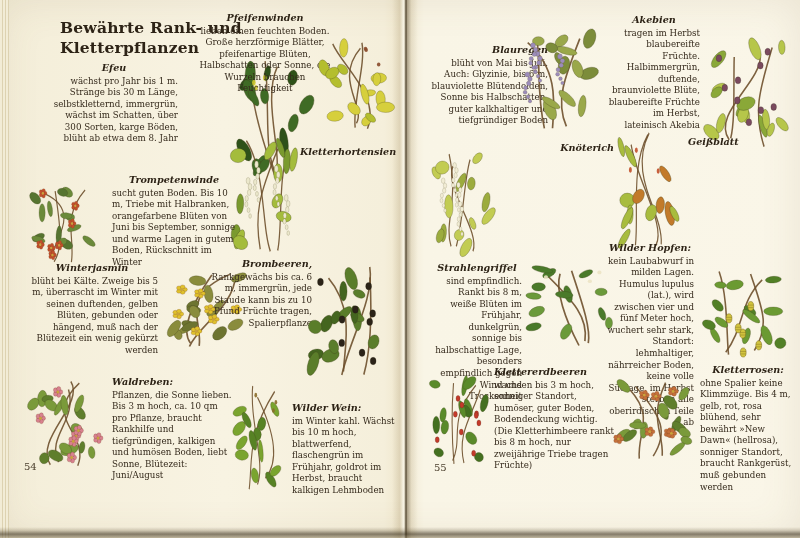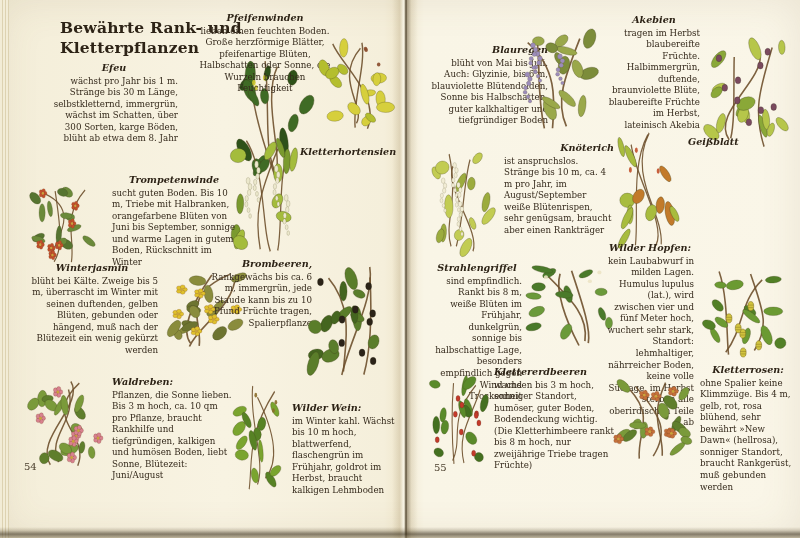--- a/index.html
+++ b/index.html
@@ -509,21 +509,20 @@
           <circle cx="72.07516839029267" cy="13.414590639295056" r="3" fill="#7a4a5e" stroke="#26200f" stroke-width="0.45" stroke-opacity="0.5"></circle>
           <circle cx="20.186716695316136" cy="18.827231189934537" r="3" fill="#7a4a5e" stroke="#26200f" stroke-width="0.45" stroke-opacity="0.5"></circle>
           <circle cx="52.03940719831735" cy="73.08389300829731" r="3" fill="#7a4a5e" stroke="#26200f" stroke-width="0.45" stroke-opacity="0.5"></circle>
           <circle cx="64.22291883733124" cy="25.023404819658026" r="3" fill="#7a4a5e" stroke="#26200f" stroke-width="0.45" stroke-opacity="0.5"></circle>
           <circle cx="78.39539291104302" cy="60.11157420813106" r="3" fill="#7a4a5e" stroke="#26200f" stroke-width="0.45" stroke-opacity="0.5"></circle>
           <circle cx="40.44315731385723" cy="37.570804418064654" r="3" fill="#7a4a5e" stroke="#26200f" stroke-width="0.45" stroke-opacity="0.5"></circle>
         </svg>
       </div>
       <div class="entry" style="left: 504px; top: 142px; width: 110px; text-align: left;">
         <div class="ptitle" style="text-align: right;">Knöterich</div>
-        <div class="pbody">ist anspruchslos. Stränge bis 10 m, ca. 4 m pro Jahr, im August/September weiße Blütenrispen, sehr genügsam, braucht aber einen Rankträger</div>
       </div>
       <div class="illu" style="left: 426px; top: 146px; width: 76px; height: 118px;">
         <svg viewBox="0 0 100 100" preserveAspectRatio="none" style="width: 100%; height: 100%;">
           <path d="M 32.979379100725055 85.09744100039825 C 23.230839604511857 64.96247828006744, 43.705864790827036 47.09990382194519, 30.428703338839114 6.892130378400907" stroke="#6e502c" stroke-width="1.6" fill="none" opacity="0.9"></path>
           <path d="M 39.86643034033477 85.11156535474584 C 49.38435887917876 61.51991500519216, 49.6416529500857 30.51091622095555, 57.97295265831053 11.60664514056407" stroke="#6e502c" stroke-width="1.6" fill="none" opacity="0.9"></path>
           <path d="M 61.80442494340241 89.15624274872243 C 71.60343137569726 72.03214658307843, 24.11527547519654 35.746190678328276, 35.39040092844516 17.07691212417558" stroke="#6e502c" stroke-width="1.6" fill="none" opacity="0.9"></path>
           <ellipse cx="45.90631268545985" cy="30.796382158994675" rx="9.668643816374242" ry="3.9934671052265913" transform="rotate(130.67072488367558 45.90631268545985 30.796382158994675)" fill="#9cac3e" stroke="#41401c" stroke-width="0.5" stroke-opacity="0.55"></ellipse>
           <ellipse cx="82.35745261888951" cy="59.36287784203887" rx="10.495796747971326" ry="4.373135647550225" transform="rotate(324.46473618038 82.35745261888951 59.36287784203887)" fill="#c2cc52" stroke="#41401c" stroke-width="0.5" stroke-opacity="0.55"></ellipse>
           <ellipse cx="29.99438116978854" cy="51.16335294395685" rx="9.849451245507225" ry="5.565973327821121" transform="rotate(266.42764745280147 29.99438116978854 51.16335294395685)" fill="#c2cc52" stroke="#41401c" stroke-width="0.5" stroke-opacity="0.55"></ellipse>
           <ellipse cx="59.63984973542392" cy="31.84270766749978" rx="5.501938986824825" ry="4.942508438555524" transform="rotate(120.01088454388082 59.63984973542392 31.84270766749978)" fill="#9cac3e" stroke="#41401c" stroke-width="0.5" stroke-opacity="0.55"></ellipse>

